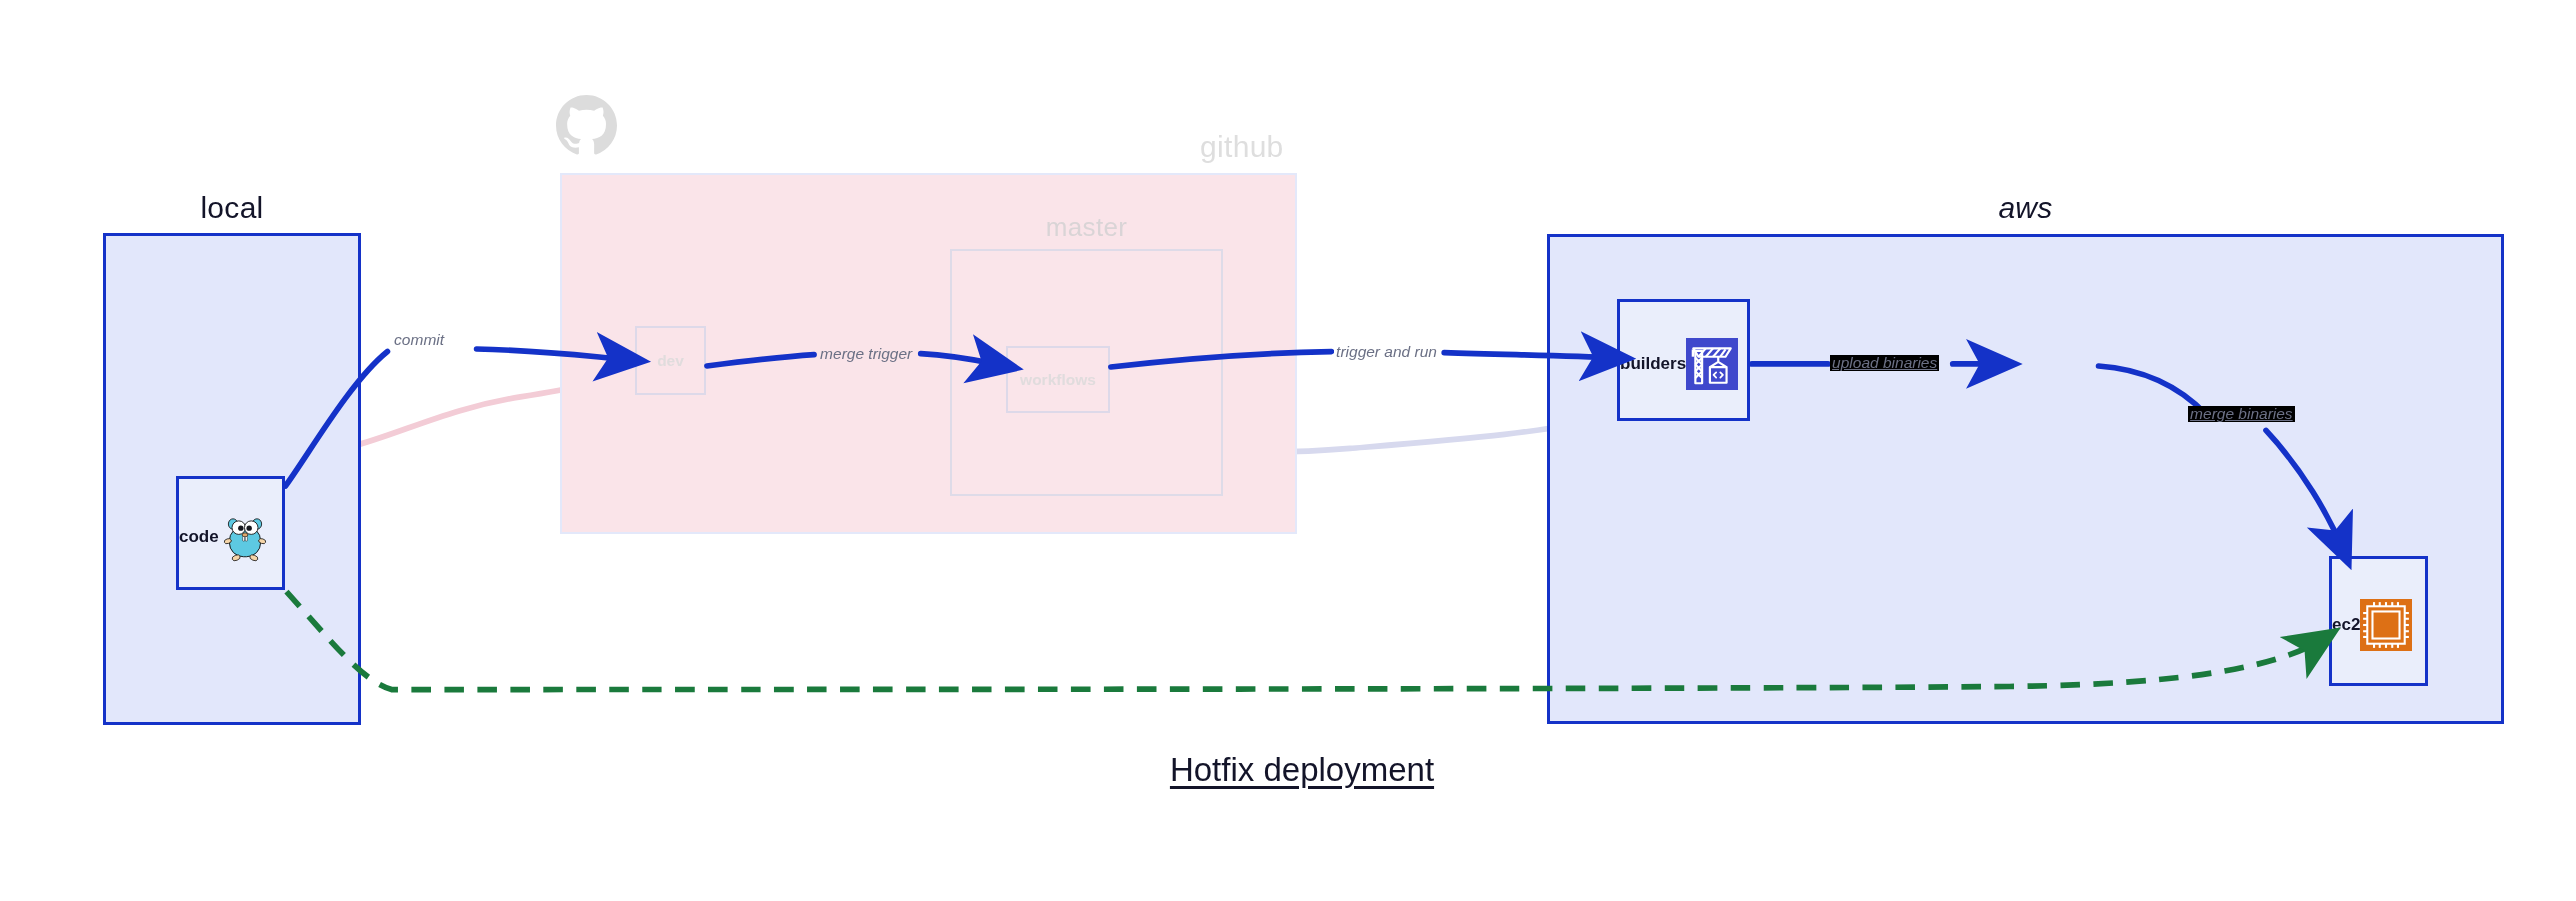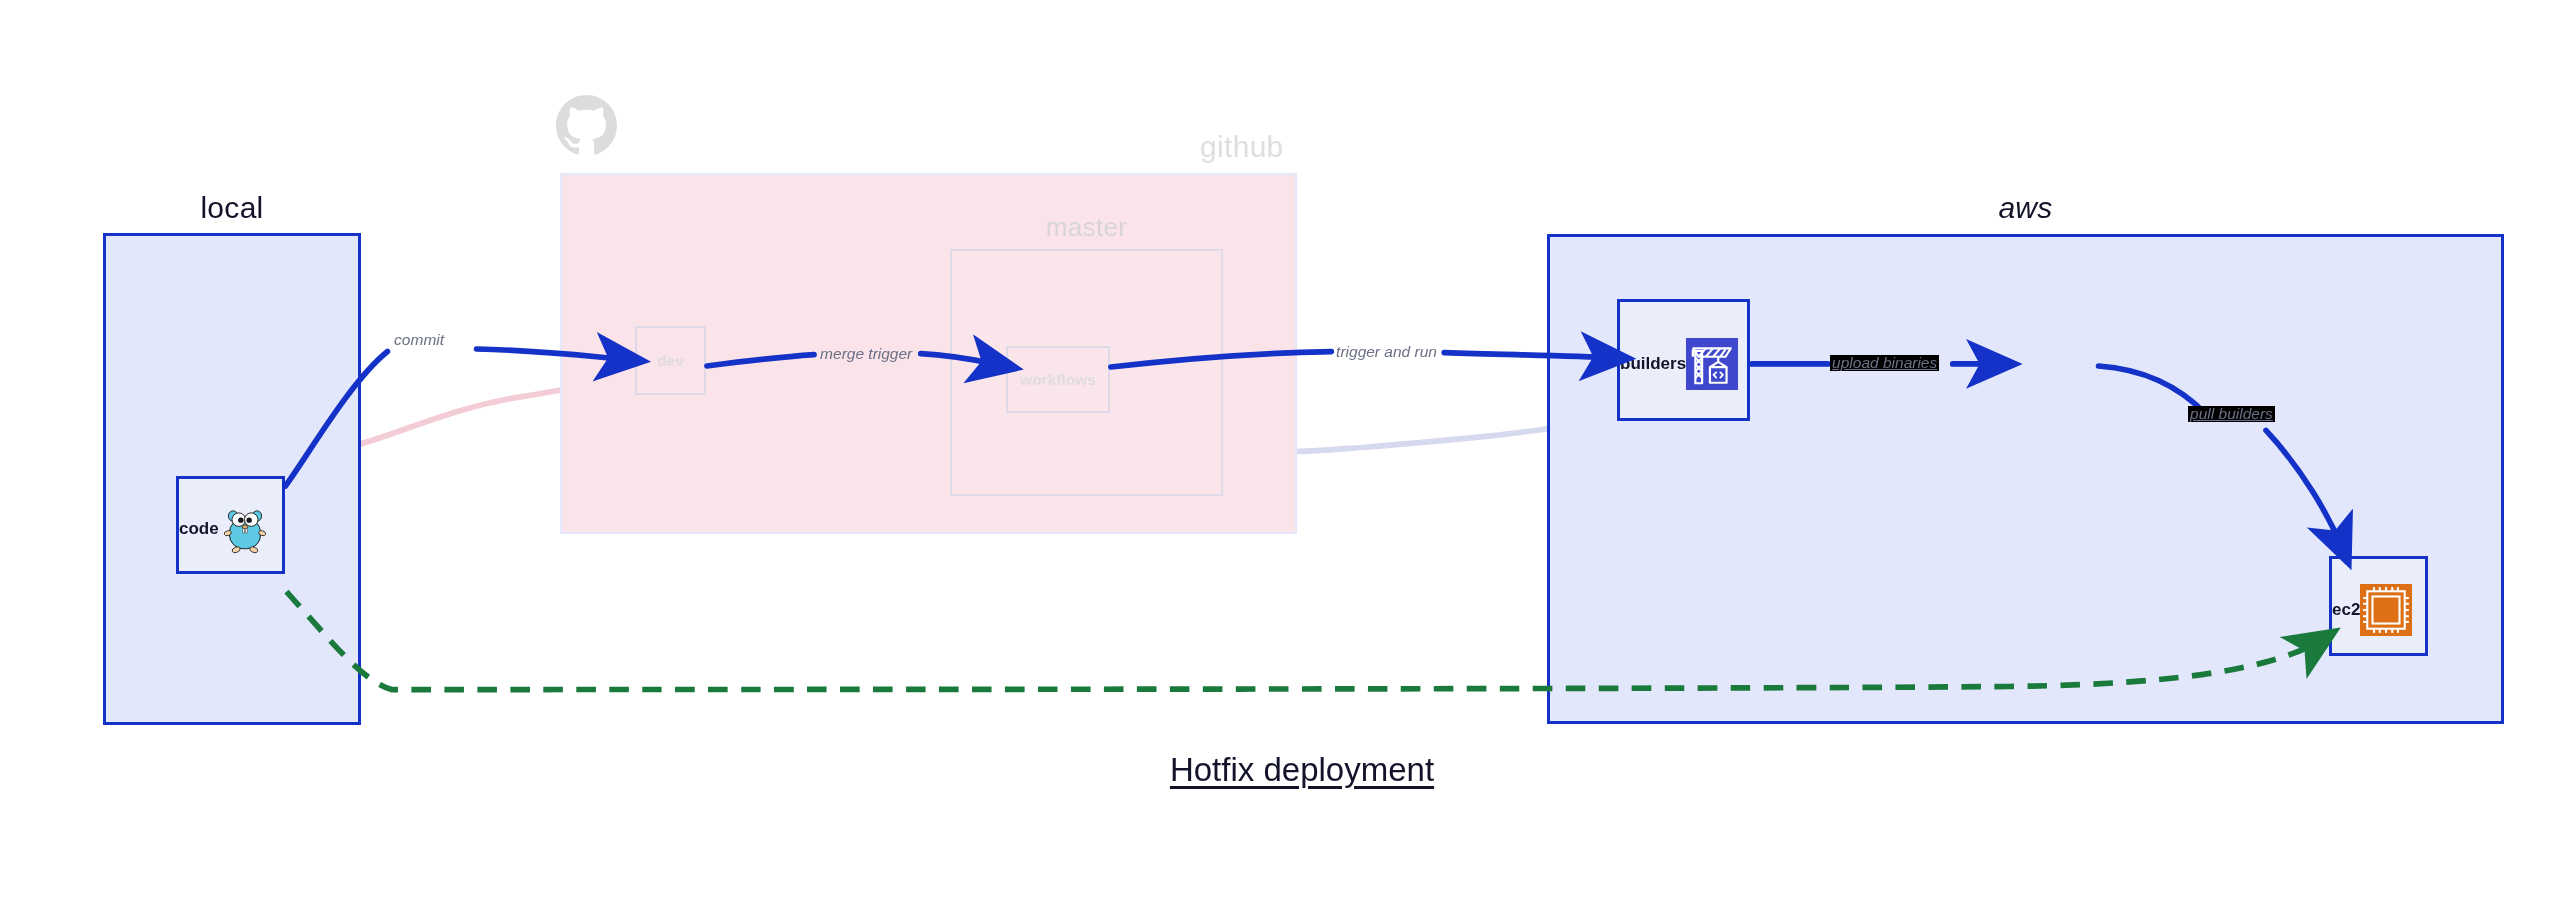--- a/index.html
+++ b/index.html
@@ -119,26 +119,26 @@
   }
   .node.faded .node-title {
     color: #e0dcdd;
     font-size: 15.5px;
     margin-top: 0;
   }
   .node.faded {
     justify-content: center;
   }
 
-  #node-code  { left: 176px;  top: 476px;  width: 109px; height: 98px; }
+  #node-code  { left: 176px;  top: 476px;  width: 109px; height: 114px; }
   #node-dev   { left: 635px; top: 326px;  width: 71px; height: 69px; }
   #node-wf    { left: 1006px; top: 346px;  width: 104px; height: 67px; }
   #node-builders { left: 1617px; top: 299px; width: 133px; height: 122px; }
   #node-s3    { left: 2004px; top: 298px;  width: 94px; height: 122px; }
-  #node-ec2   { left: 2329px; top: 556px; width: 99px; height: 100px; }
+  #node-ec2   { left: 2329px; top: 556px; width: 99px; height: 130px; }
 
   
   .edge-label {
     position: absolute;
     font-size: 15.5px;
     font-style: italic;
     color: #6b7085;
     white-space: nowrap;
     background: #ffffff;
     line-height: 1;
@@ -358,18 +358,18 @@
         <line x1="86" y1="62" x2="94" y2="62"></line>
         <line x1="86" y1="73" x2="94" y2="73"></line>
       </g>
     </svg>
   </div>
 
   <div class="edge-label" id="el-commit">commit</div>
   <div class="edge-label on-pink" id="el-merge">merge trigger</div>
   <div class="edge-label" id="el-upload-run">trigger and run</div>
   <div class="edge-label on-blue" id="el-upload-bin">upload binaries</div>
-  <div class="edge-label on-blue" id="el-pull-bin">pull builders</div>
+  <div class="edge-label on-blue" id="el-pull-bin">merge binaries</div>
 
   <div id="page-title">Hotfix deployment</div>
 
 </div>
 
 
 </body></html>

